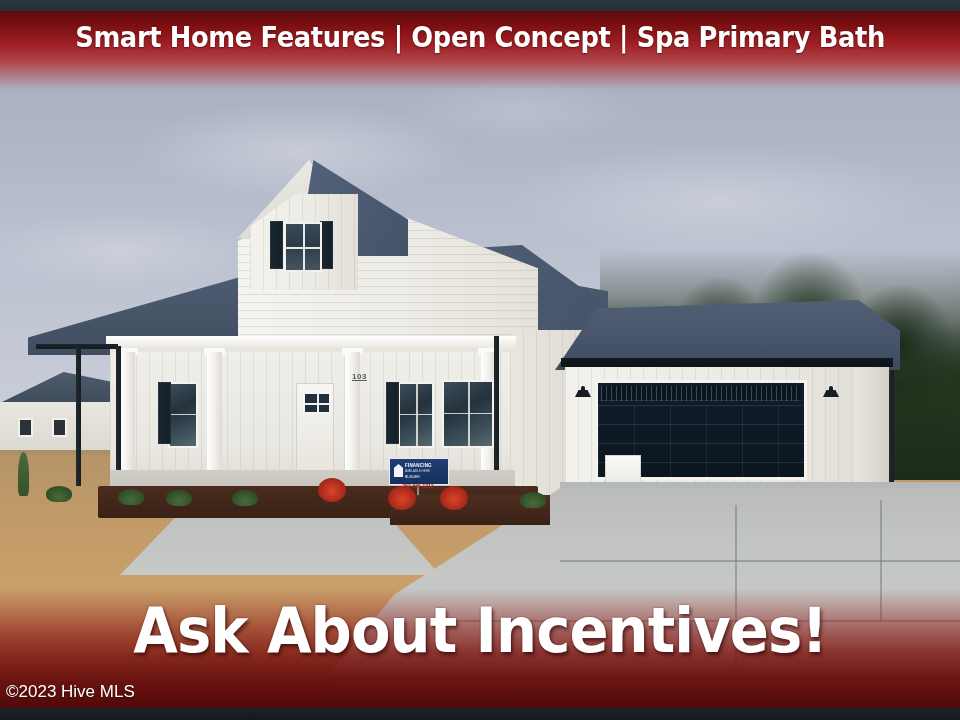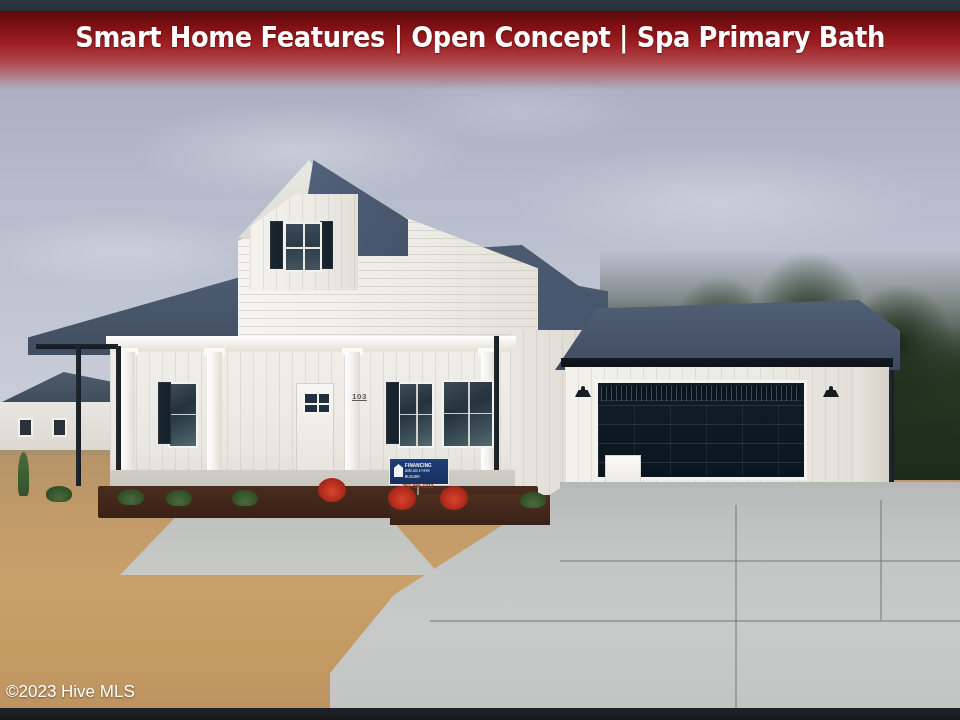--- a/index.html
+++ b/index.html
@@ -228,21 +228,21 @@
     background: linear-gradient(to bottom, #f6f5f1, #e6e4dc);
     border: 1px solid #d3d0c8;
   }
   .door-lite {
     position: absolute; left: 6px; top: 8px; width: 24px; height: 18px;
     background: #20303c; border: 2px solid #f7f6f2;
   }
   .door-lite .dl-v { position:absolute; left:50%; top:0; width:1.5px; height:100%; background:#f2f1ed;}
   .door-lite .dl-h { position:absolute; left:0; top:50%; width:100%; height:1.5px; background:#f2f1ed;}
   .house-number {
-    position: absolute; left: 352px; top: 392px;
+    position: absolute; left: 352px; top: 372px;
     font-size: 8px; font-weight: bold; color: #5c5c58;
     letter-spacing: .5px;
     text-decoration: underline;
   }
 
   
   .downspout {
     position: absolute; width: 5px;
     background: linear-gradient(to right, #222a30, #161d23);
   }
@@ -597,18 +597,21 @@
     </div>
     <div class="sign-phone">252-555-1212</div>
   </div>
 
   <div class="edge-top"></div>
 
   <div class="banner-top">
     <div class="banner-top-text">Smart Home Features | Open Concept | Spa Primary Bath</div>
   </div>
 
+  <div class="banner-bottom">
+    <div class="banner-bottom-text">Ask About Incentives!</div>
+  </div>
 
   <div class="copyright">©2023 Hive MLS</div>
 
   <div class="edge-bottom"></div>
 
 </div>
 
 </body></html>

